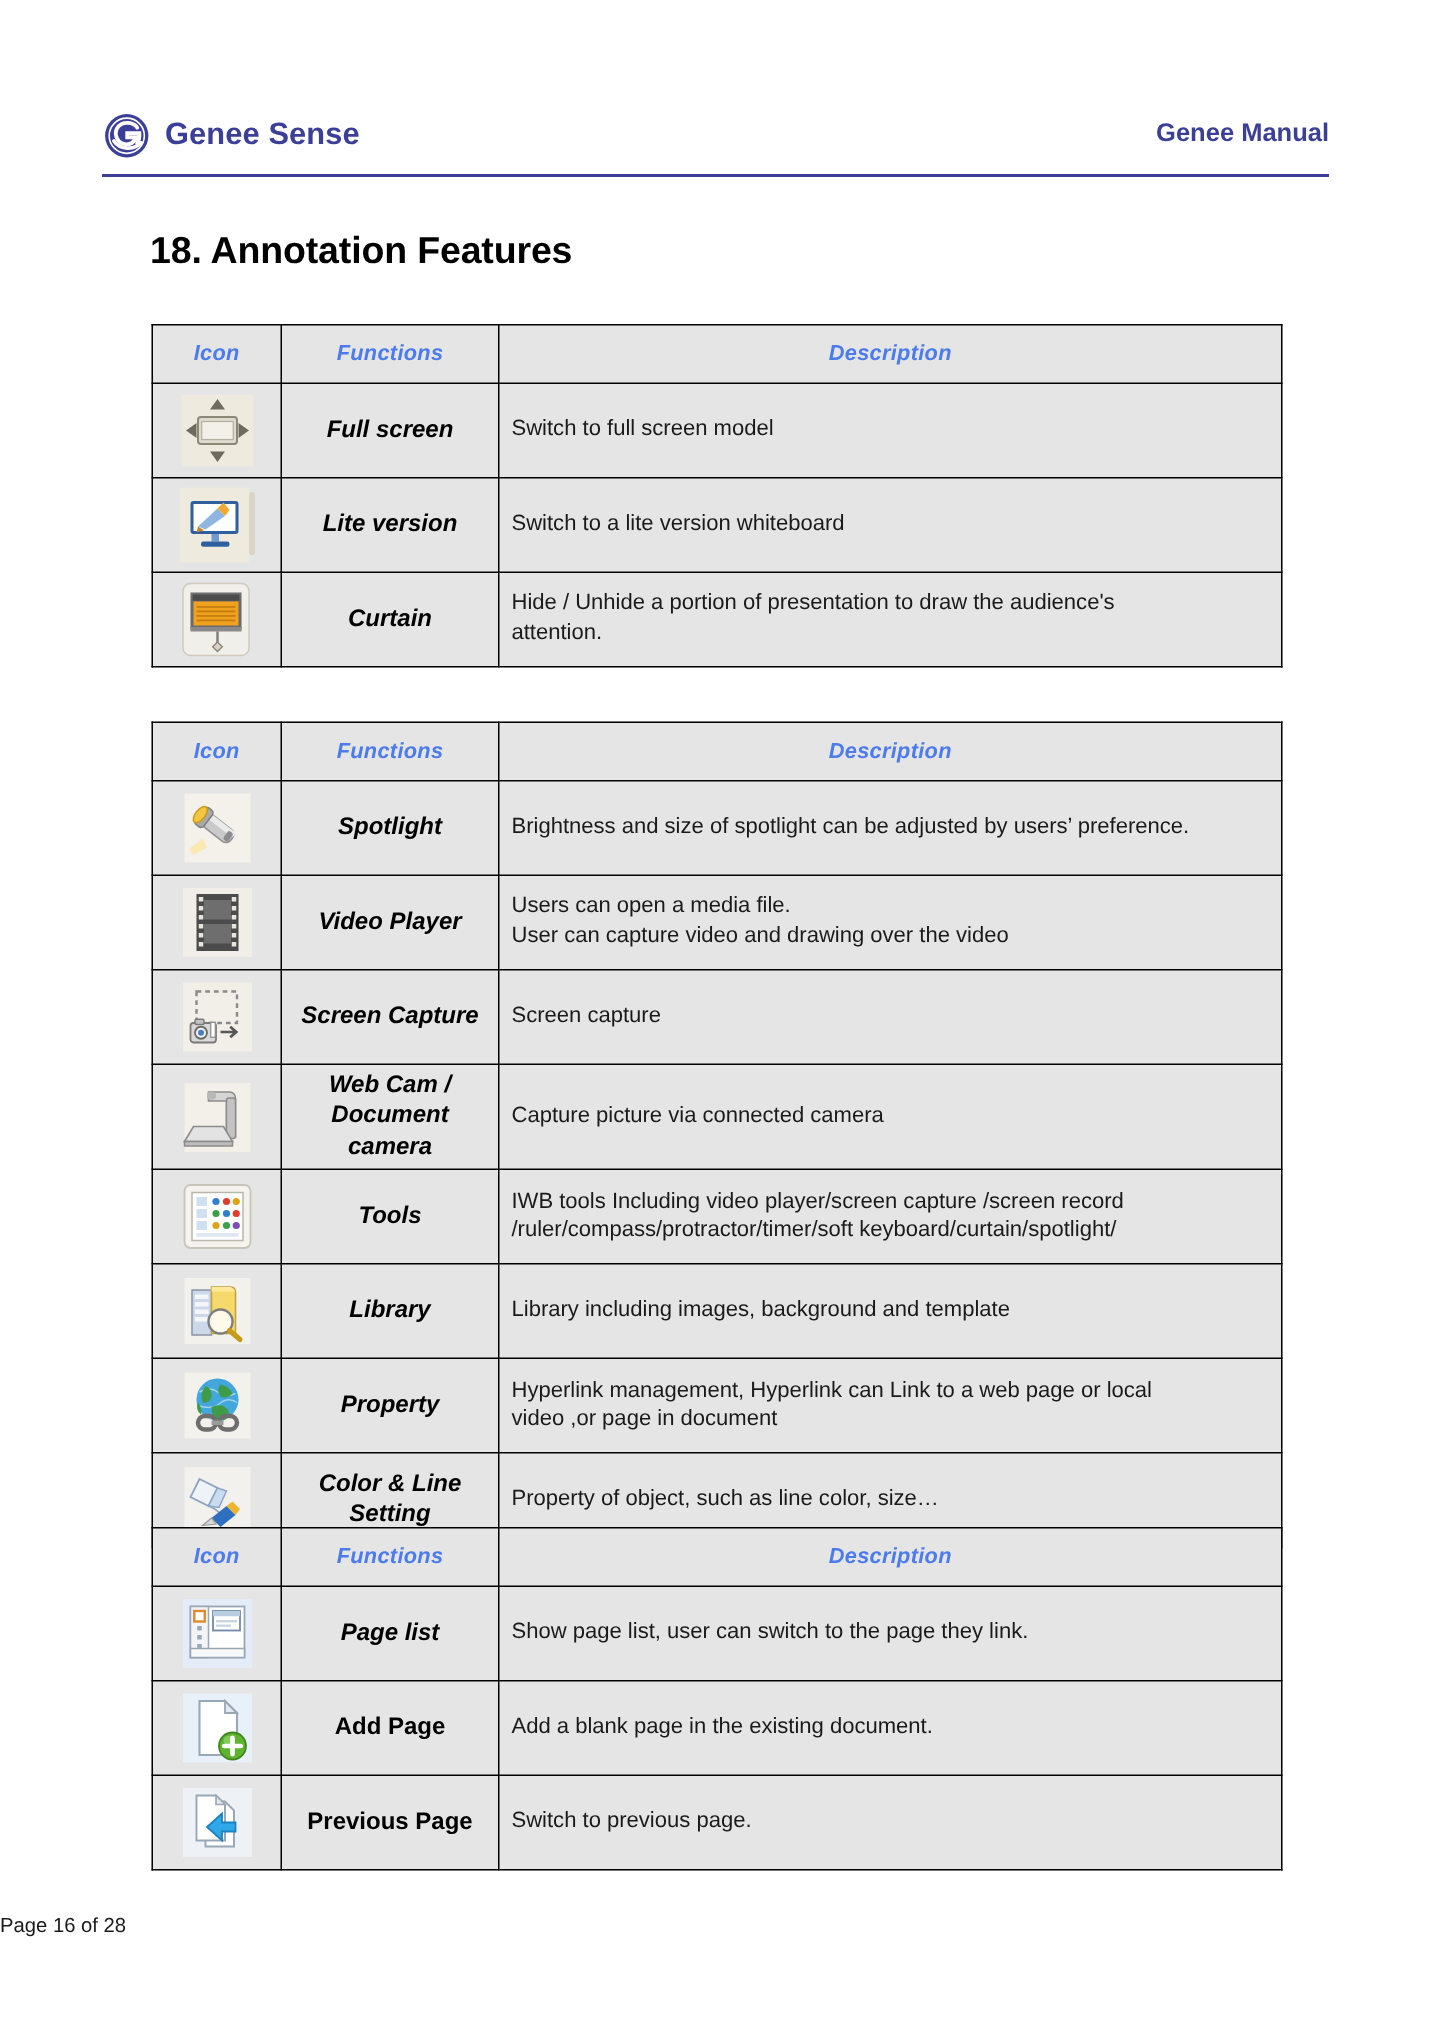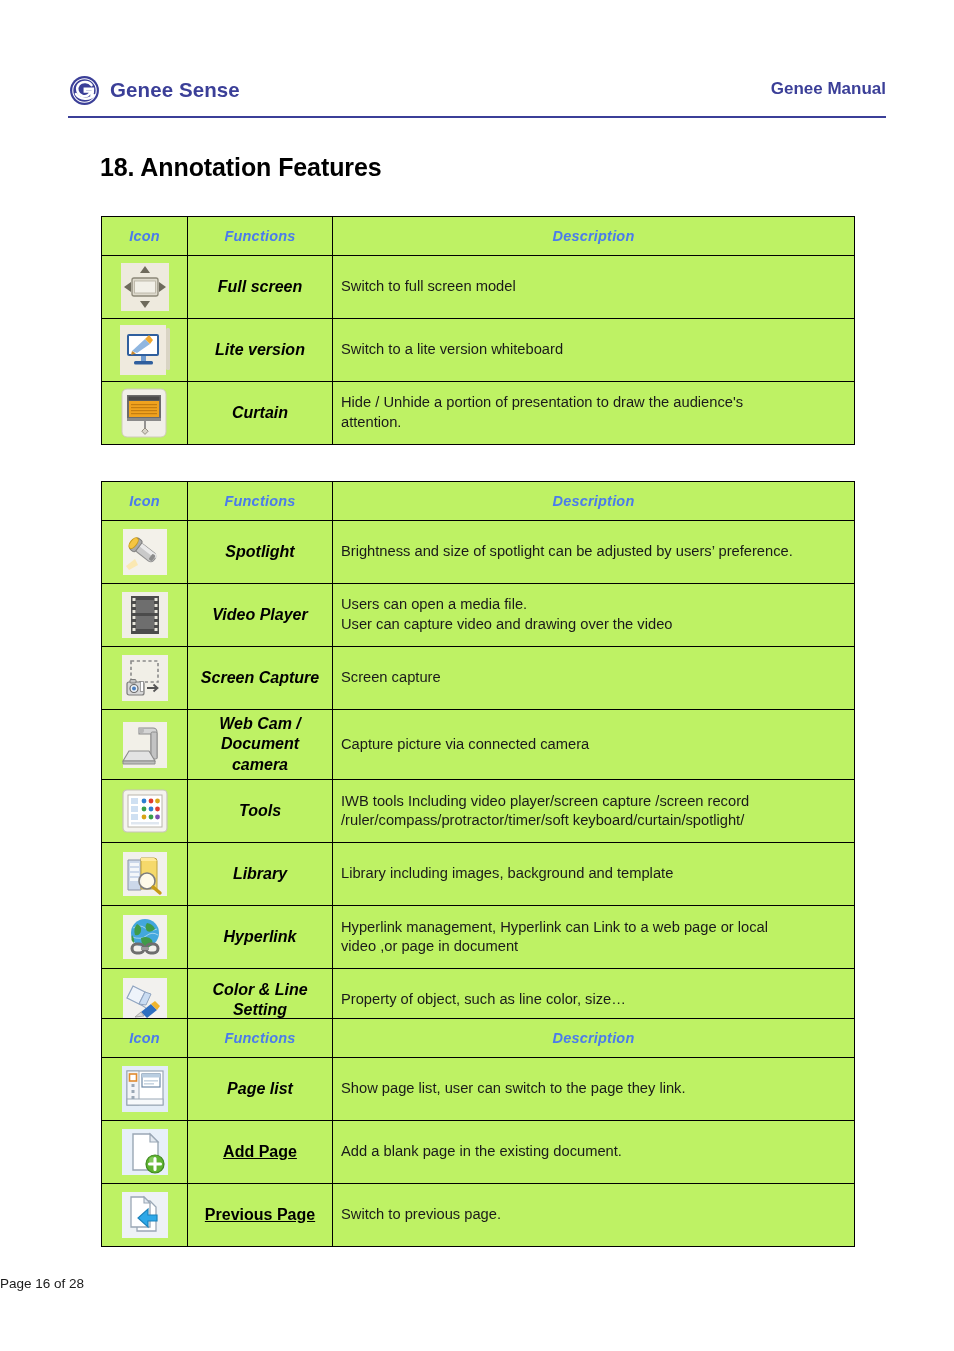--- a/index.html
+++ b/index.html
@@ -74,21 +74,21 @@
     margin-left: 32px;
   }
 
   
   .feature-table {
     position: absolute;
     left: 101px;
     width: 753px;
     border-collapse: collapse;
     table-layout: fixed;
-    background: #bef264;
+    background: #e5e5e5;
   }
   .feature-table td, .feature-table th {
     border: 1.1px solid #000000;
     padding: 0;
     vertical-align: middle;
   }
   .col-icon   { width: 86px; }
   .col-func   { width: 145px; }
   .col-desc   { width: 522px; }
 
@@ -109,21 +109,21 @@
   }
   td.cell-func {
     text-align: center;
     font-size: 16px;
     font-weight: bold;
     font-style: italic;
     color: #000;
     line-height: 1.28;
     padding: 4px 6px;
   }
-  td.cell-func.upright { font-style: normal; text-decoration: underline; }
+  td.cell-func.upright { font-style: normal; }
   td.cell-desc {
     font-size: 14.7px;
     color: #1a1a1a;
     line-height: 1.35;
     padding: 6px 4px 6px 8px;
   }
   td.cell-desc .ln { display: block; white-space: nowrap; }
 
   .icon-box {
     display: inline-block;
@@ -381,21 +381,21 @@
     <path d="M18 13 q5 2 4 7 q-1 5 -6 4 q-2 -6 2 -11 Z" fill="#3f9b48"></path>
     <path d="M28 12 q6 1 8 6 q-4 4 -8 2 q-3 -4 0 -8 Z" fill="#3f9b48"></path>
     <path d="M22 27 q7 -3 11 2 q2 5 -3 7 q-8 0 -8 -9 Z" fill="#3f9b48"></path>
     <path d="M13 24 q3 4 2 8 q-4 -3 -2 -8 Z" fill="#3f9b48"></path>
     <g>
       <rect x="13" y="33" width="12" height="9" rx="4.5" fill="none" stroke="#6e6e6e" stroke-width="3"></rect>
       <rect x="27" y="33" width="12" height="9" rx="4.5" fill="none" stroke="#6e6e6e" stroke-width="3"></rect>
       <rect x="22" y="36" width="8" height="3" fill="#9a9a9a"></rect>
     </g>
               </svg></span></td>
-          <td class="cell-func">Hyperlink</td>
+          <td class="cell-func">Property</td>
           <td class="cell-desc">
             <span class="ln">Hyperlink management, Hyperlink can Link to a web page or local</span>
             <span class="ln">video ,or page in document</span>
           </td>
         </tr>
         <tr>
           <td class="cell-icon"><span class="icon-box"><svg viewBox="0 0 52 52">
                 <rect x="4" y="4" width="44" height="44" fill="#f2f1ee"></rect>
     <path d="M14 12 l12 6 l-6 12 l-12 -6 Z" fill="#eef3fa" stroke="#8fa4c0" stroke-width="1.2"></path>
     <path d="M26 18 l6 2 l-5 11 l-7 -1 Z" fill="#c9dcf2" stroke="#8fa4c0" stroke-width="1"></path>

